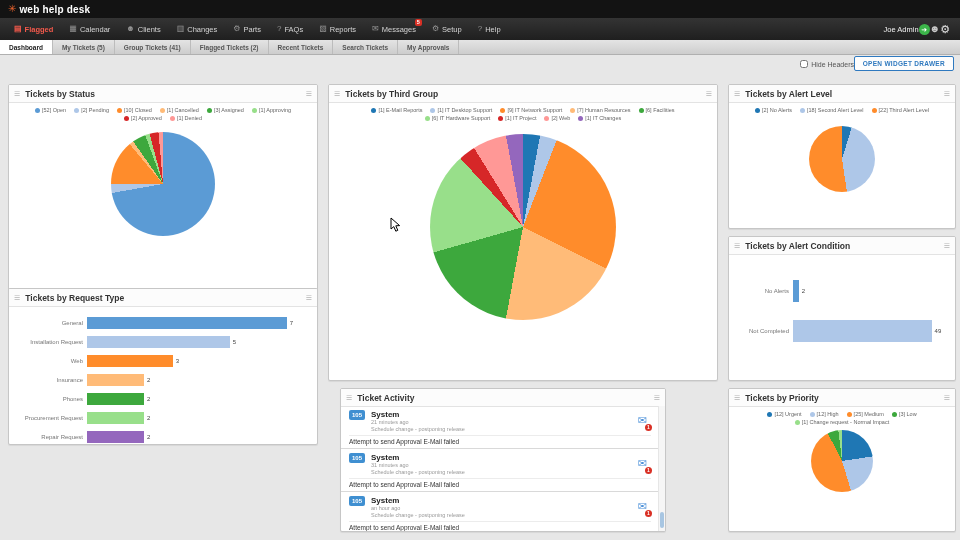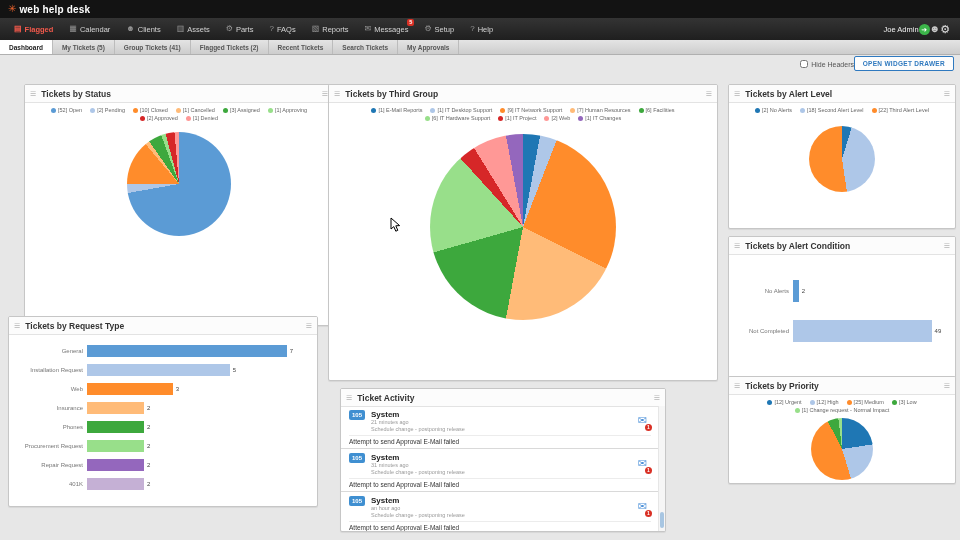--- a/index.html
+++ b/index.html
@@ -31,27 +31,27 @@
   .tab.active{background:#fff;color:#222;}
   
   .hide-headers{position:absolute;top:60px;right:106px;display:flex;align-items:center;gap:3px;font-size:7px;color:#555;}
   .hide-headers input{width:8px;height:8px;margin:0;}
   .owd-button{position:absolute;top:56px;right:6px;height:15px;padding:0 8px;background:#fdfdfd;border:1px solid #2f79bf;color:#2f79bf;font-size:6.5px;font-weight:bold;border-radius:2px;line-height:14px;letter-spacing:.3px;cursor:pointer;}
   
   .widget{position:absolute;background:#fff;border:1px solid #c6c6c6;border-radius:2px;box-shadow:0 1px 1px rgba(0,0,0,.07);overflow:hidden;box-sizing:border-box;}
   .widget-header{height:17px;border-bottom:1px solid #e3e3e3;background:#fcfcfc;display:flex;align-items:center;padding:0 5px;}
   .wh-icon{color:#b5b5b5;font-size:7px;line-height:1;cursor:pointer;}
   .wh-title{font-size:8.5px;font-weight:bold;color:#333;margin-left:5px;flex:1;}
-  #w-status{left:8px;top:84px;width:310px;height:242px;margin-left:16px;}
-  #w-reqtype{left:8px;top:288px;width:310px;height:191px;margin-top:28px;}
+  #w-status{left:8px;top:84px;width:310px;height:242px;}
+  #w-reqtype{left:8px;top:288px;width:310px;height:157px;}
   #w-techgroup{left:328px;top:84px;width:390px;height:297px;}
   #w-activity{left:340px;top:388px;width:326px;height:144px;}
   #w-alertlevel{left:728px;top:84px;width:228px;height:145px;}
   #w-alertcond{left:728px;top:236px;width:228px;height:145px;}
-  #w-priority{left:728px;top:376px;width:228px;height:108px;}
+  #w-priority{left:728px;top:388px;width:228px;height:144px;}
   
   .legend{display:flex;flex-wrap:wrap;justify-content:center;column-gap:8px;row-gap:2px;font-size:5.5px;color:#666;padding:4px 8px 0;}
   .legend-item{display:flex;align-items:center;gap:2px;white-space:nowrap;}
   .dot{width:5px;height:5px;border-radius:50%;flex:0 0 auto;}
   
   .pie{border-radius:50%;}
   .pie-status{width:104px;height:104px;margin:11px auto 0;}
   .pie-tech{width:186px;height:186px;margin:13px auto 0;}
   .pie-alert{width:66px;height:66px;margin:13px auto 0;}
   .pie-priority{width:62px;height:62px;margin:5px auto 0;}
@@ -103,21 +103,21 @@
       <div class="menu-item">
         <span class="mi-icon">▦</span>
         <span class="mi-label">Calendar</span>
       </div>
       <div class="menu-item">
         <span class="mi-icon">☻</span>
         <span class="mi-label">Clients</span>
       </div>
       <div class="menu-item">
         <span class="mi-icon">▥</span>
-        <span class="mi-label">Assets</span>
+        <span class="mi-label">Changes</span>
       </div>
       <div class="menu-item">
         <span class="mi-icon">⚙</span>
         <span class="mi-label">Parts</span>
       </div>
       <div class="menu-item">
         <span class="mi-icon">?</span>
         <span class="mi-label">FAQs</span>
       </div>
       <div class="menu-item">

